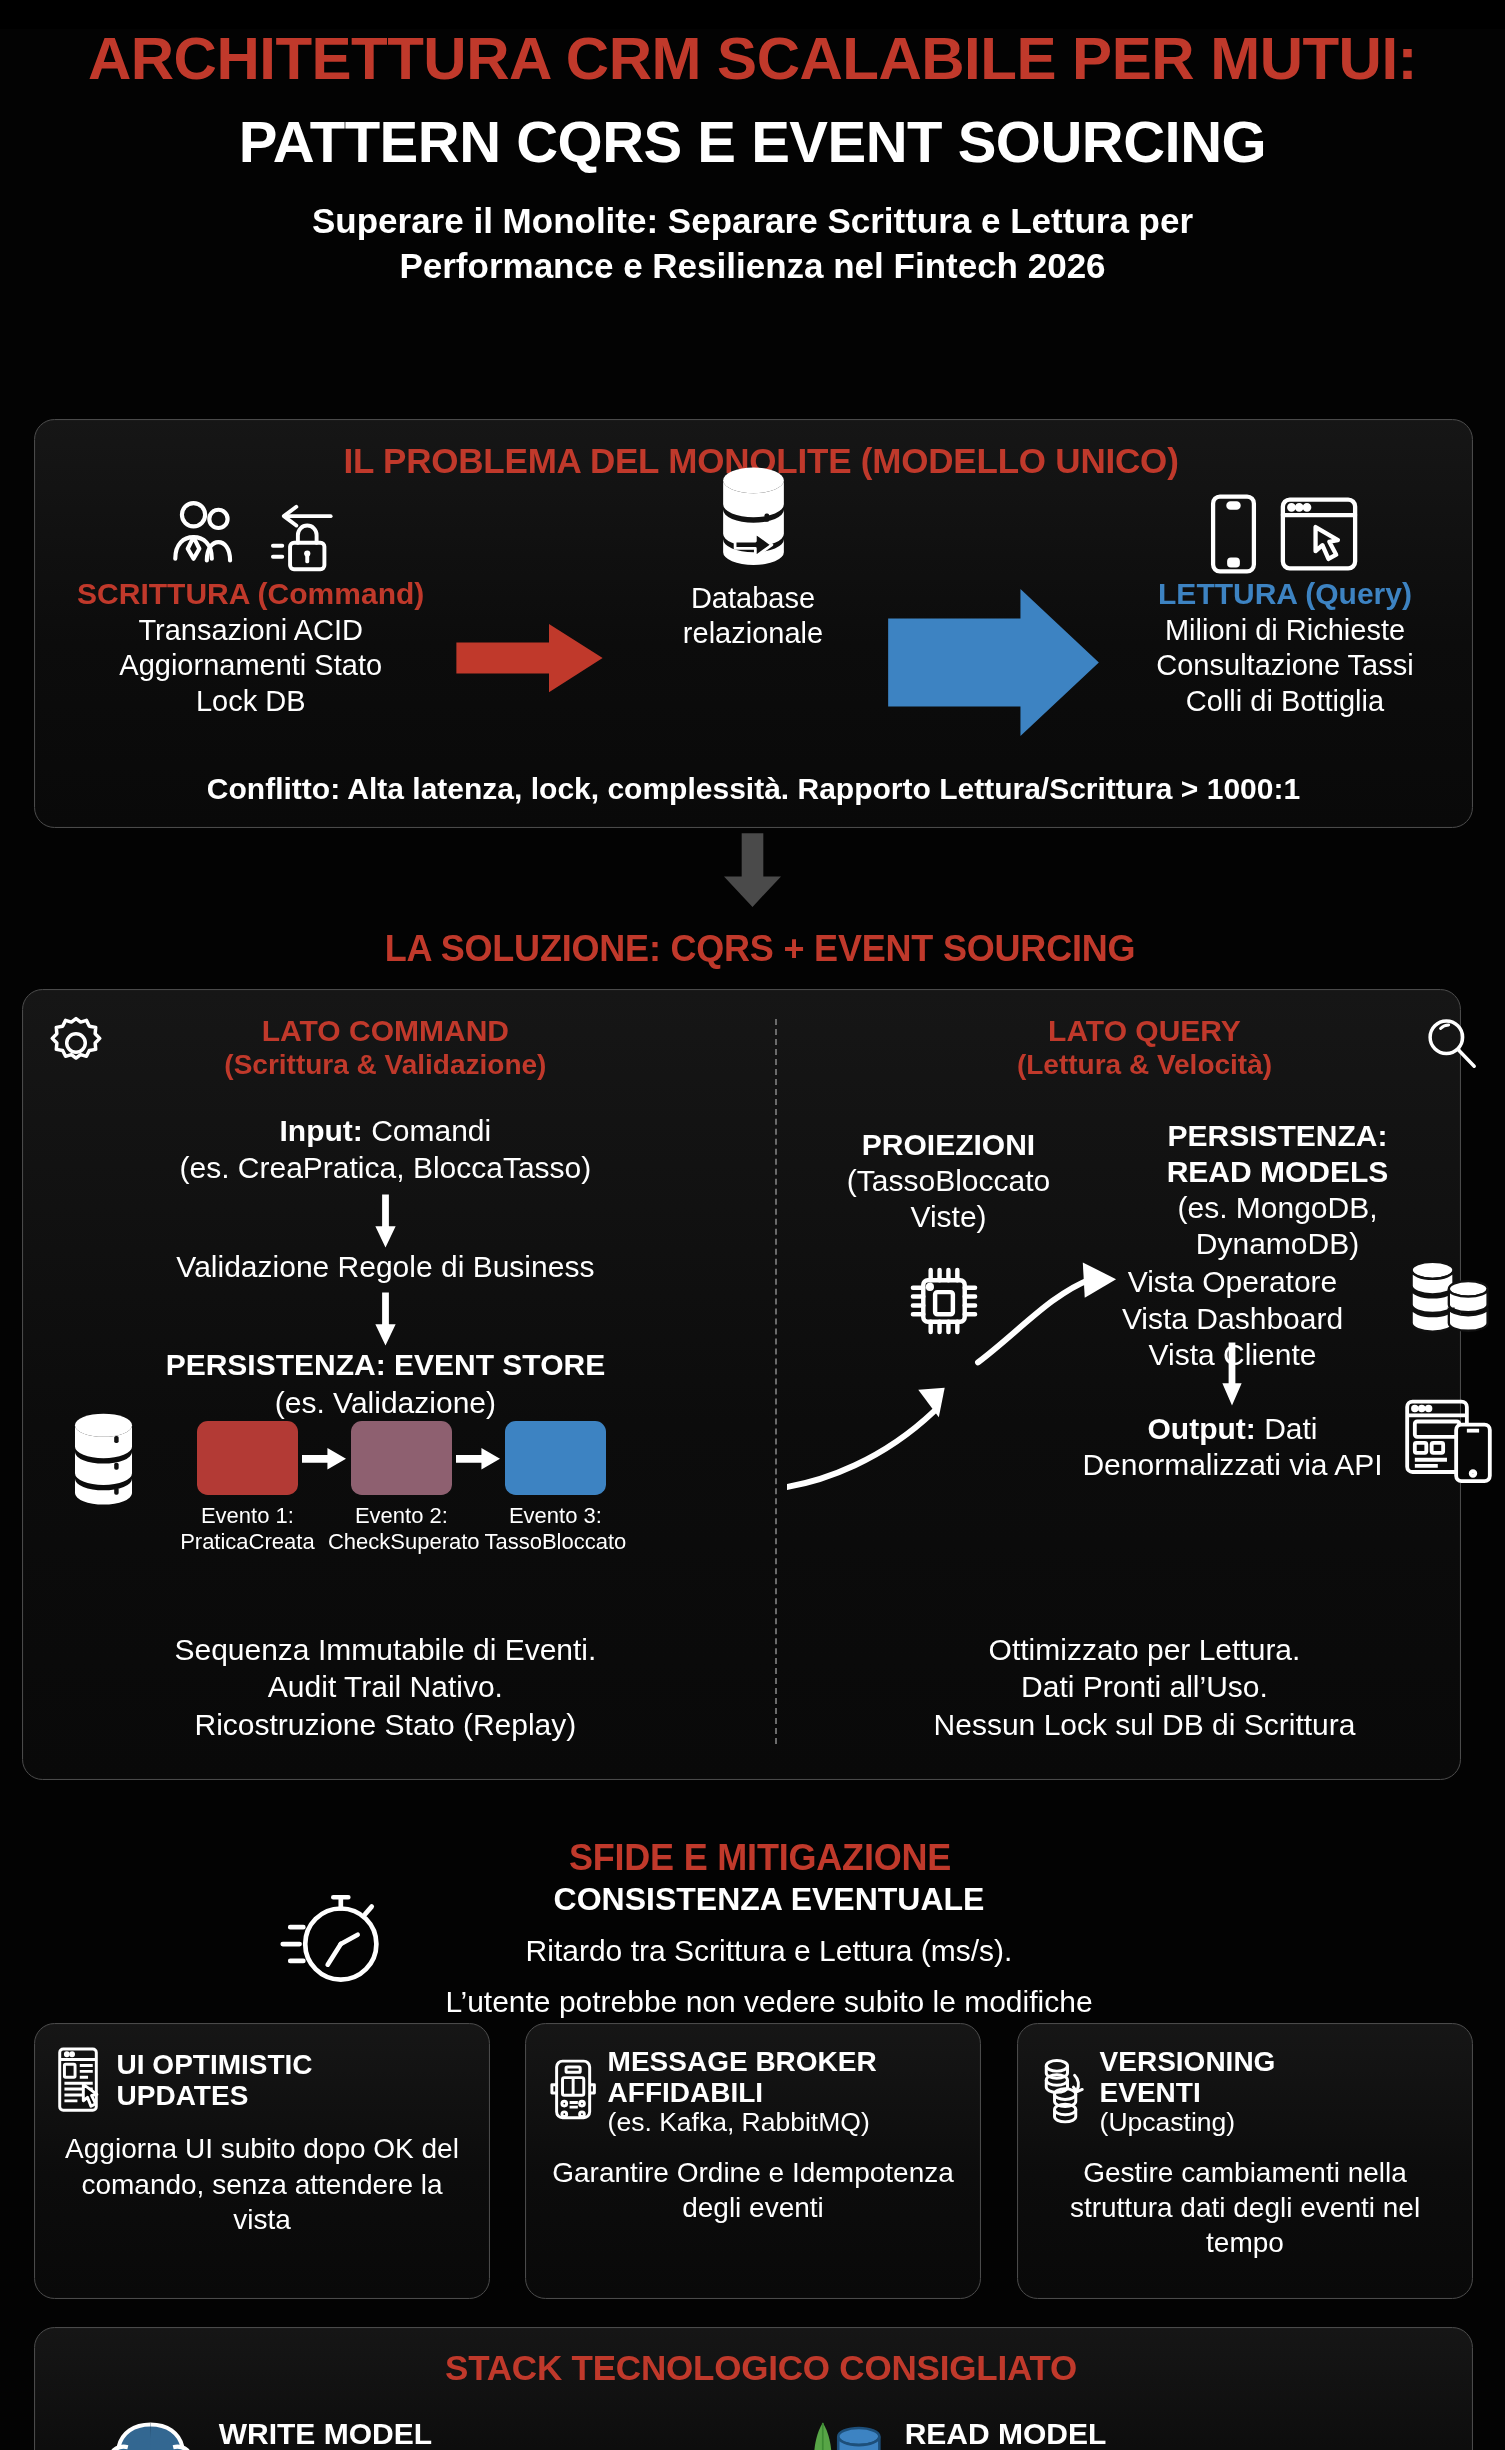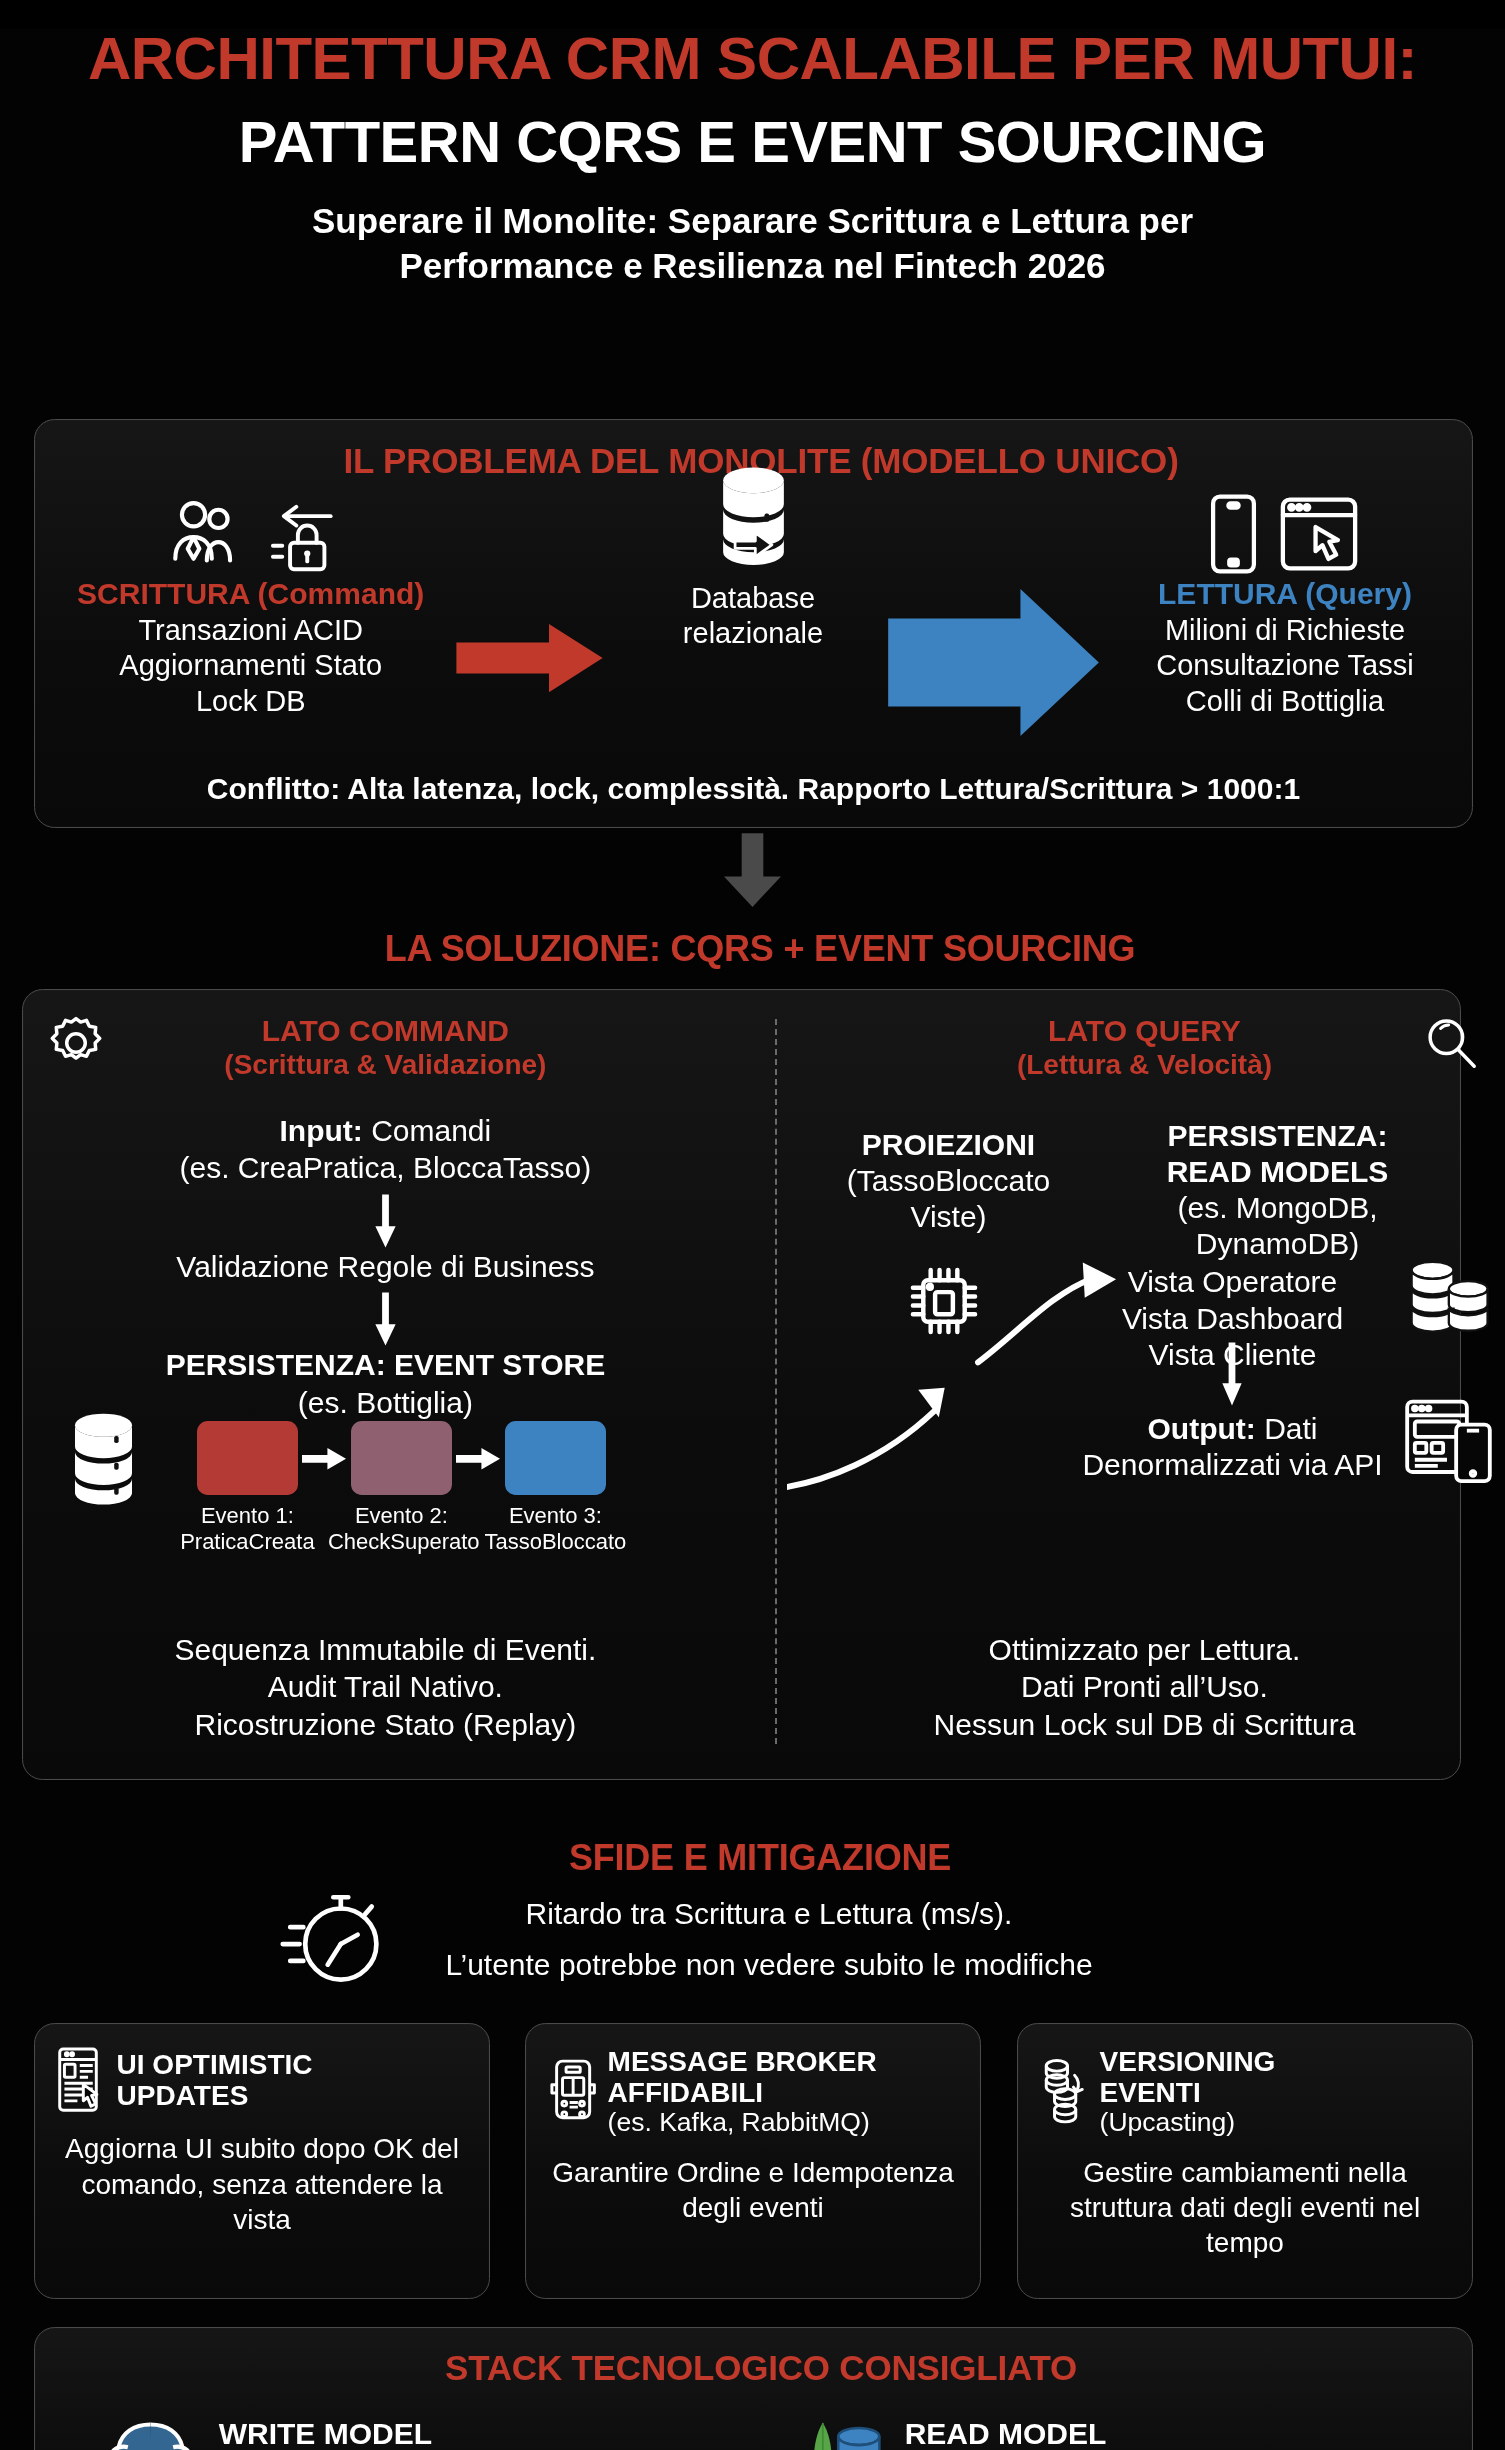--- a/index.html
+++ b/index.html
@@ -287,21 +287,21 @@
       </svg>
 
       <div class="ctext">Validazione Regole di Business</div>
 
       <svg class="vbar" width="29" height="54" viewBox="0 0 60 110" style="margin-top:6.9px;">
         <path d="M23 0 h14 v66 h14 L30 110 L9 66 h14 Z" fill="#fff"></path>
       </svg>
 
       <div class="ctext">
         <div style="font-weight:bold;">PERSISTENZA: EVENT STORE</div>
-        <div>(es. Bottiglia)</div>
+        <div>(es. Validazione)</div>
       </div>
 
       <div class="events">
         <svg style="position:absolute;left:0;top:-9.8px;" width="93" height="98" viewBox="0 0 100 110">
           <g fill="#fff">
             <ellipse cx="50" cy="16" rx="32" ry="13"></ellipse>
             <path d="M18 16 v24 a32 13 0 0 0 64 0 V16 a32 13 0 0 1 -64 0z"></path>
             <path d="M18 46 v24 a32 13 0 0 0 64 0 V46 a32 13 0 0 1 -64 0z"></path>
             <path d="M18 76 v16 a32 13 0 0 0 64 0 V76 a32 13 0 0 1 -64 0z"></path>
           </g>
@@ -452,20 +452,21 @@
       <g fill="none" stroke="#fff" stroke-width="5" stroke-linecap="round">
         <circle cx="66" cy="62" r="38"></circle>
         <path d="M66 24 V14 M58 12 h16"></path>
         <path d="M92 30 l7-8"></path>
         <path d="M66 62 L52 84"></path>
         <path d="M66 62 L84 52"></path>
         <path d="M12 44 h14 M4 62 h18 M12 80 h14"></path>
       </g>
     </svg>
     <div class="cons-text">
+      <div class="cons-title">CONSISTENZA EVENTUALE</div>
       <div class="cons-body">Ritardo tra Scrittura e Lettura (ms/s).</div>
       <div class="cons-body">L’utente potrebbe non vedere subito le modifiche</div>
     </div>
   </div>
 
   <div class="minicards">
 
     <div class="card minicard" style="left:0;">
       <div class="mc-head">
         <svg class="mc-ico" viewBox="0 0 100 115">

